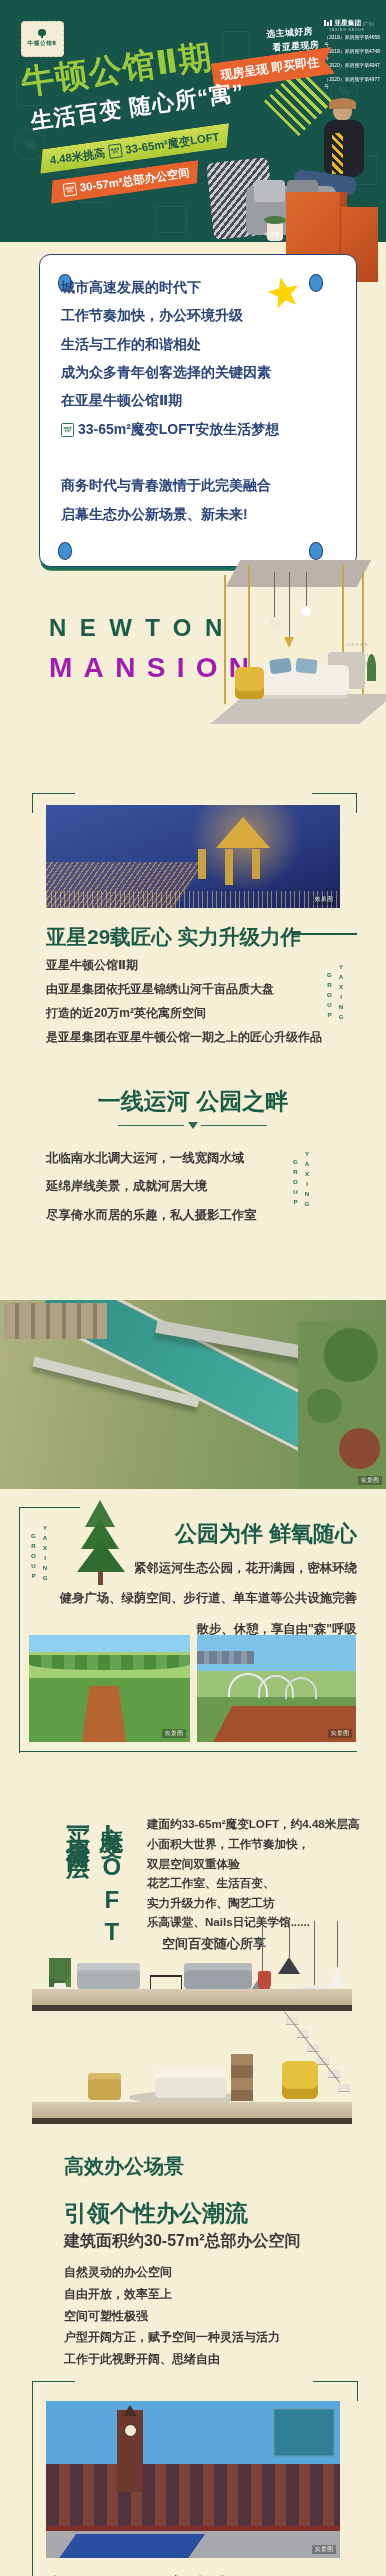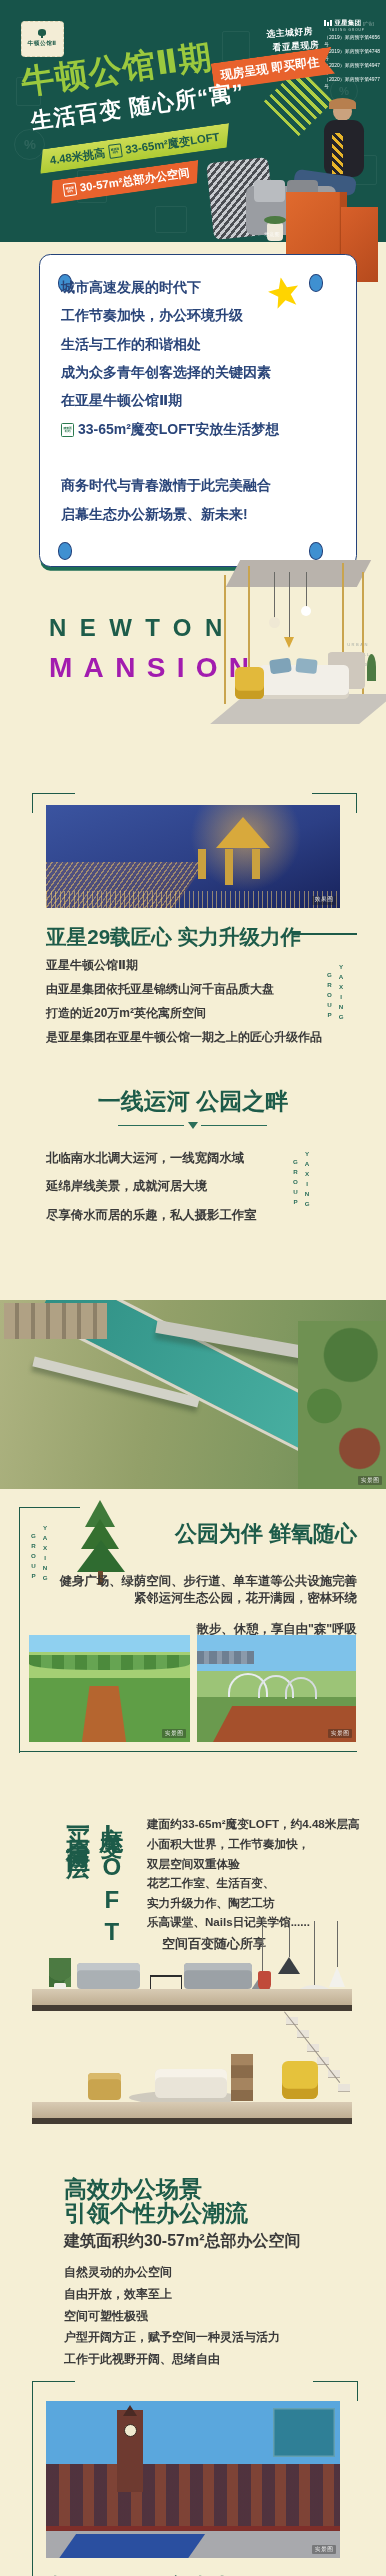--- a/index.html
+++ b/index.html
@@ -259,22 +259,22 @@
     <div class="s" style="left:76px;top:11.3px;width:49px;height:85px">
       <div style="position:absolute;left:9.3px;top:0;width:0;height:0;border-left:15.5px solid transparent;border-right:15.5px solid transparent;border-bottom:27px solid #3f7a3a"></div>
       <div style="position:absolute;left:5.2px;top:18.5px;width:0;height:0;border-left:19.6px solid transparent;border-right:19.6px solid transparent;border-bottom:30px solid #35702f"></div>
       <div style="position:absolute;left:1px;top:40px;width:0;height:0;border-left:24px solid transparent;border-right:24px solid transparent;border-bottom:32px solid #2f6b30"></div>
       <div style="position:absolute;left:22px;top:71px;width:5.2px;height:13.4px;background:#6b4a2e"></div>
     </div>
 
     <div class="s hl" style="left:134px;top:30px;width:223px;text-align:right;font-size:22px">公园为伴 鲜氧随心</div>
 
     <div class="s" style="left:31px;top:71px;width:326px;text-align:right">
+      <div class="body-ln" style="font-size:12.4px">紧邻运河生态公园，花开满园，密林环绕</div>
       <div class="body-ln" style="font-size:12.4px;margin-top:13.4px">健身广场、绿荫空间、步行道、单车道等公共设施完善</div>
-      <div class="body-ln" style="font-size:12.4px">紧邻运河生态公园，花开满园，密林环绕</div>
       <div class="body-ln" style="font-size:12.4px;margin-top:13.4px">散步、休憩，享自由"森"呼吸</div>
     </div>
 
     <div class="photo" style="left:29px;top:146px;width:161px;height:107px;background:linear-gradient(180deg,#8fd0f0 0 16%,#a4cf74 16% 40%,#5f9e46 40% 100%)">
       <div style="position:absolute;left:57px;top:36px;width:36px;height:82px;background:#b5652f;transform:perspective(103px) rotateX(38deg)"></div>
       <div style="position:absolute;left:0;top:19.6px;width:100%;height:15.5px;background:repeating-linear-gradient(90deg,#4c8a3c 0 12.4px,#66a452 12.4px 23px);border-radius:0 0 40% 40%"></div>
       <span class="plabel">实景图</span>
     </div>
     <div class="photo" style="left:197px;top:146px;width:159px;height:107px;background:linear-gradient(180deg,#7ec2ea 0 34%,#9cc477 34% 58%,#6a9a4e 58% 100%)">
       <div style="position:absolute;left:31px;top:38px;width:36px;height:21.6px;border:2.6px solid #e8ecef;border-bottom:none;border-radius:20.6px 20.6px 0 0"></div>
@@ -331,21 +331,21 @@
       <div style="position:absolute;left:129px;top:170px;width:113px;height:13.4px;border-radius:50%;background:#cfcabe"></div>
       <div style="position:absolute;left:155px;top:148px;width:72px;height:29px;border-radius:5.2px;background:#e9e4d8;box-shadow:inset 0 8.2px 0 #f6f2e8"></div>
       <div style="position:absolute;left:231px;top:133px;width:21.6px;height:47px;background:#8a6b4a;box-shadow:inset 0 11.3px 0 #a5845f,inset 0 24px 0 #8a6b4a,inset 0 36px 0 #a5845f"></div>
       <div style="position:absolute;left:282px;top:140px;width:36px;height:38px;border-radius:6.2px;background:#e5c23c;box-shadow:inset 0 -10.3px 0 #c89d23"></div>
       <div style="position:absolute;left:88px;top:152px;width:33px;height:27px;border-radius:4.1px;background:#c9a44e;box-shadow:inset 0 6.2px 0 #d9b96a"></div>
       <div style="position:absolute;left:32px;top:181px;width:320px;height:15.5px;background:linear-gradient(180deg,#d8cbb4,#bfae92);border-bottom:6.2px solid #443c33"></div>
     </div>
   </div>
 
   <div class="sec" style="top:2146px;height:234px">
-    <div class="s hl" style="left:64px;top:28px;font-size:23px">高效办公场景</div>
+    <div class="s hl" style="left:64px;top:7px;font-size:20px">高效办公场景</div>
     <div class="s hl" style="left:64px;top:52px;font-size:23px">引领个性办公潮流</div>
     <div class="s body-ln" style="left:64px;top:85px;font-size:16px">建筑面积约30-57m²总部办公空间</div>
     <div class="s body-ln" style="left:64px;top:118px;font-size:12px">自然灵动的办公空间</div>
     <div class="s body-ln" style="left:64px;top:140px;font-size:12px">自由开放，效率至上</div>
     <div class="s body-ln" style="left:64px;top:162px;font-size:12px">空间可塑性极强</div>
     <div class="s body-ln" style="left:64px;top:183px;font-size:12px">户型开阔方正，赋予空间一种灵活与活力</div>
     <div class="s body-ln" style="left:64px;top:205px;font-size:12px">工作于此视野开阔、思绪自由</div>
   </div>
 
   <div class="sec" style="top:2380px;height:278px">

